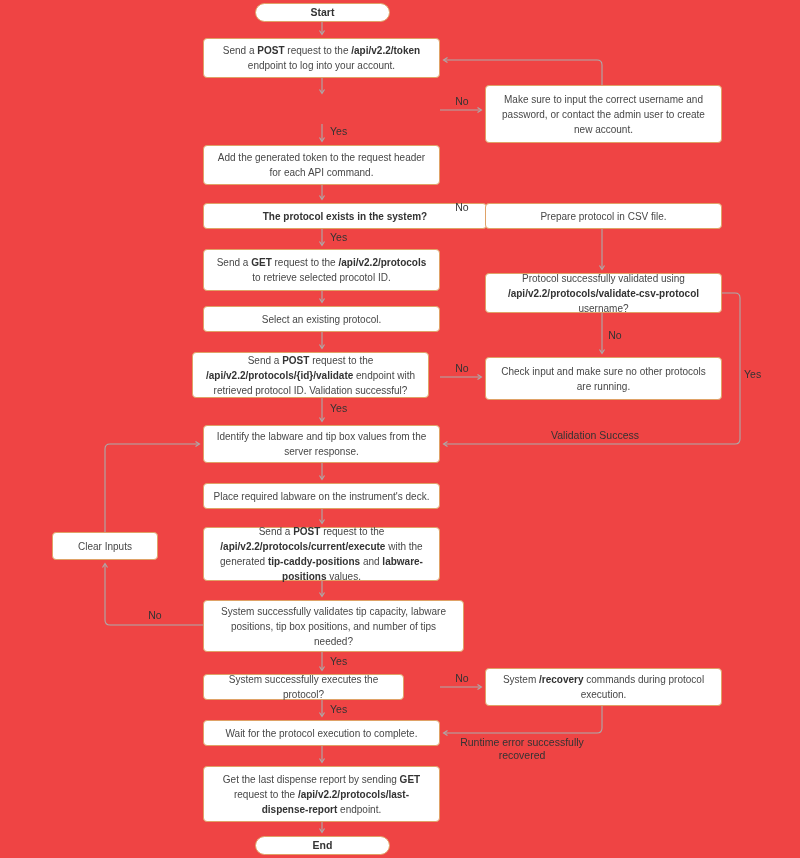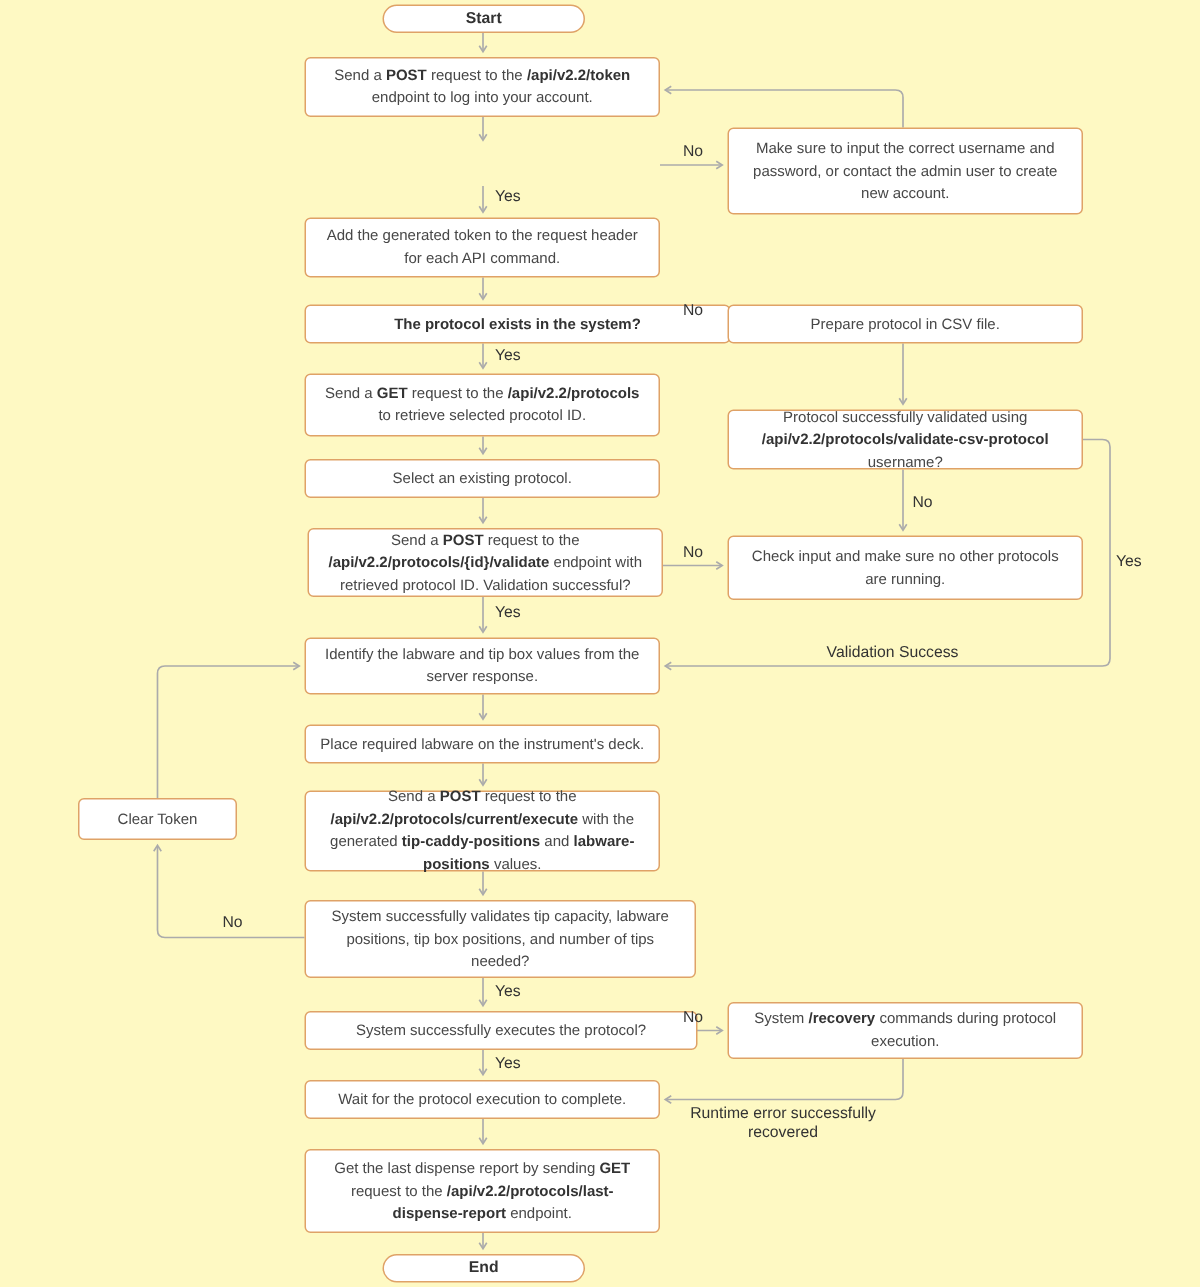--- a/index.html
+++ b/index.html
@@ -1,17 +1,17 @@
 <!DOCTYPE html>
 <html><head>
 <meta charset="utf-8">
 <style>
   html,body{margin:0;padding:0;background:#fdfdfd;}
   #canvas{
-    position:relative;width:800px;height:858px;background:#fef9c3;overflow:hidden;
+    position:relative;width:800px;height:858px;background:#ef4444;overflow:hidden;
     font-family:"Liberation Sans",sans-serif;
   }
   .wires{position:absolute;left:0;top:0;pointer-events:none;}
   .node{
     position:absolute;box-sizing:border-box;
     background:#fff;border:1.5px solid var(--border,#DFA267);border-radius:4px;
     display:flex;align-items:center;justify-content:center;text-align:center;
     font-size:10px;line-height:1.5;color:var(--text,#474747);
     padding:3px 8px;
   }
@@ -78,36 +78,36 @@
     </div>
   <div class="node" style="left:203px;top:203px;width:284px;height:26px">
       <div><span class="b">The protocol exists in the system?</span></div>
     </div>
   <div class="node" style="left:203px;top:249px;width:237px;height:42px">
       <div><span>Send a </span><span class="b">GET</span><span> request to the </span><span class="b">/api/v2.2/protocols</span><span> to retrieve selected procotol ID.</span></div>
     </div>
   <div class="node" style="left:203px;top:306px;width:237px;height:26px">
       <div><span>Select an existing protocol.</span></div>
     </div>
-  <div class="node" style="left:205px;top:352px;width:237px;height:46px">
+  <div class="node" style="left:192px;top:352px;width:237px;height:46px">
       <div><span>Send a </span><span class="b">POST</span><span> request to the </span><span class="b">/api/v2.2/protocols/{id}/validate</span><span> endpoint with retrieved protocol ID. Validation successful?</span></div>
     </div>
   <div class="node" style="left:203px;top:425px;width:237px;height:38px">
       <div><span>Identify the labware and tip box values from the server response.</span></div>
     </div>
   <div class="node" style="left:203px;top:483px;width:237px;height:26px">
       <div><span>Place required labware on the instrument's deck.</span></div>
     </div>
   <div class="node" style="left:203px;top:527px;width:237px;height:54px">
       <div><span>Send a </span><span class="b">POST</span><span> request to the </span><span class="b">/api/v2.2/protocols/current/execute</span><span> with the generated </span><span class="b">tip-caddy-positions</span><span> and </span><span class="b">labware-positions</span><span> values.</span></div>
     </div>
   <div class="node" style="left:203px;top:600px;width:261px;height:52px">
       <div><span>System successfully validates tip capacity, labware positions, tip box positions, and number of tips needed?</span></div>
     </div>
-  <div class="node" style="left:203px;top:674px;width:262px;height:26px">
+  <div class="node" style="left:203px;top:674px;width:201px;height:26px">
       <div><span>System successfully executes the protocol?</span></div>
     </div>
   <div class="node" style="left:203px;top:720px;width:237px;height:26px">
       <div><span>Wait for the protocol execution to complete.</span></div>
     </div>
   <div class="node" style="left:203px;top:766px;width:237px;height:56px">
       <div><span>Get the last dispense report by sending </span><span class="b">GET</span><span> request to the </span><span class="b">/api/v2.2/protocols/last-dispense-report</span><span> endpoint.</span></div>
     </div>
 
   <div class="node" style="left:485px;top:85px;width:237px;height:58px">
@@ -120,21 +120,21 @@
       <div><span>Protocol successfully validated using </span><span class="b">/api/v2.2/protocols/validate-csv-protocol</span><span> username?</span></div>
     </div>
   <div class="node" style="left:485px;top:357px;width:237px;height:43px">
       <div><span>Check input and make sure no other protocols are running.</span></div>
     </div>
   <div class="node" style="left:485px;top:668px;width:237px;height:38px">
       <div><span>System </span><span class="b">/recovery</span><span> commands during protocol execution.</span></div>
     </div>
 
   <div class="node" style="left:52px;top:532px;width:106px;height:28px">
-      <div><span>Clear Token</span></div>
+      <div><span>Clear Inputs</span></div>
     </div>
 
   <div class="elabel" style="left:450px;top:95px;width:24px">No</div>
   <div class="elabel" style="left:330px;top:125px">Yes</div>
   <div class="elabel" style="left:450px;top:201px;width:24px">No</div>
   <div class="elabel" style="left:330px;top:231px">Yes</div>
   <div class="elabel" style="left:603px;top:329px;width:24px">No</div>
   <div class="elabel" style="left:744px;top:368px">Yes</div>
   <div class="elabel" style="left:450px;top:362px;width:24px">No</div>
   <div class="elabel" style="left:330px;top:402px">Yes</div>

